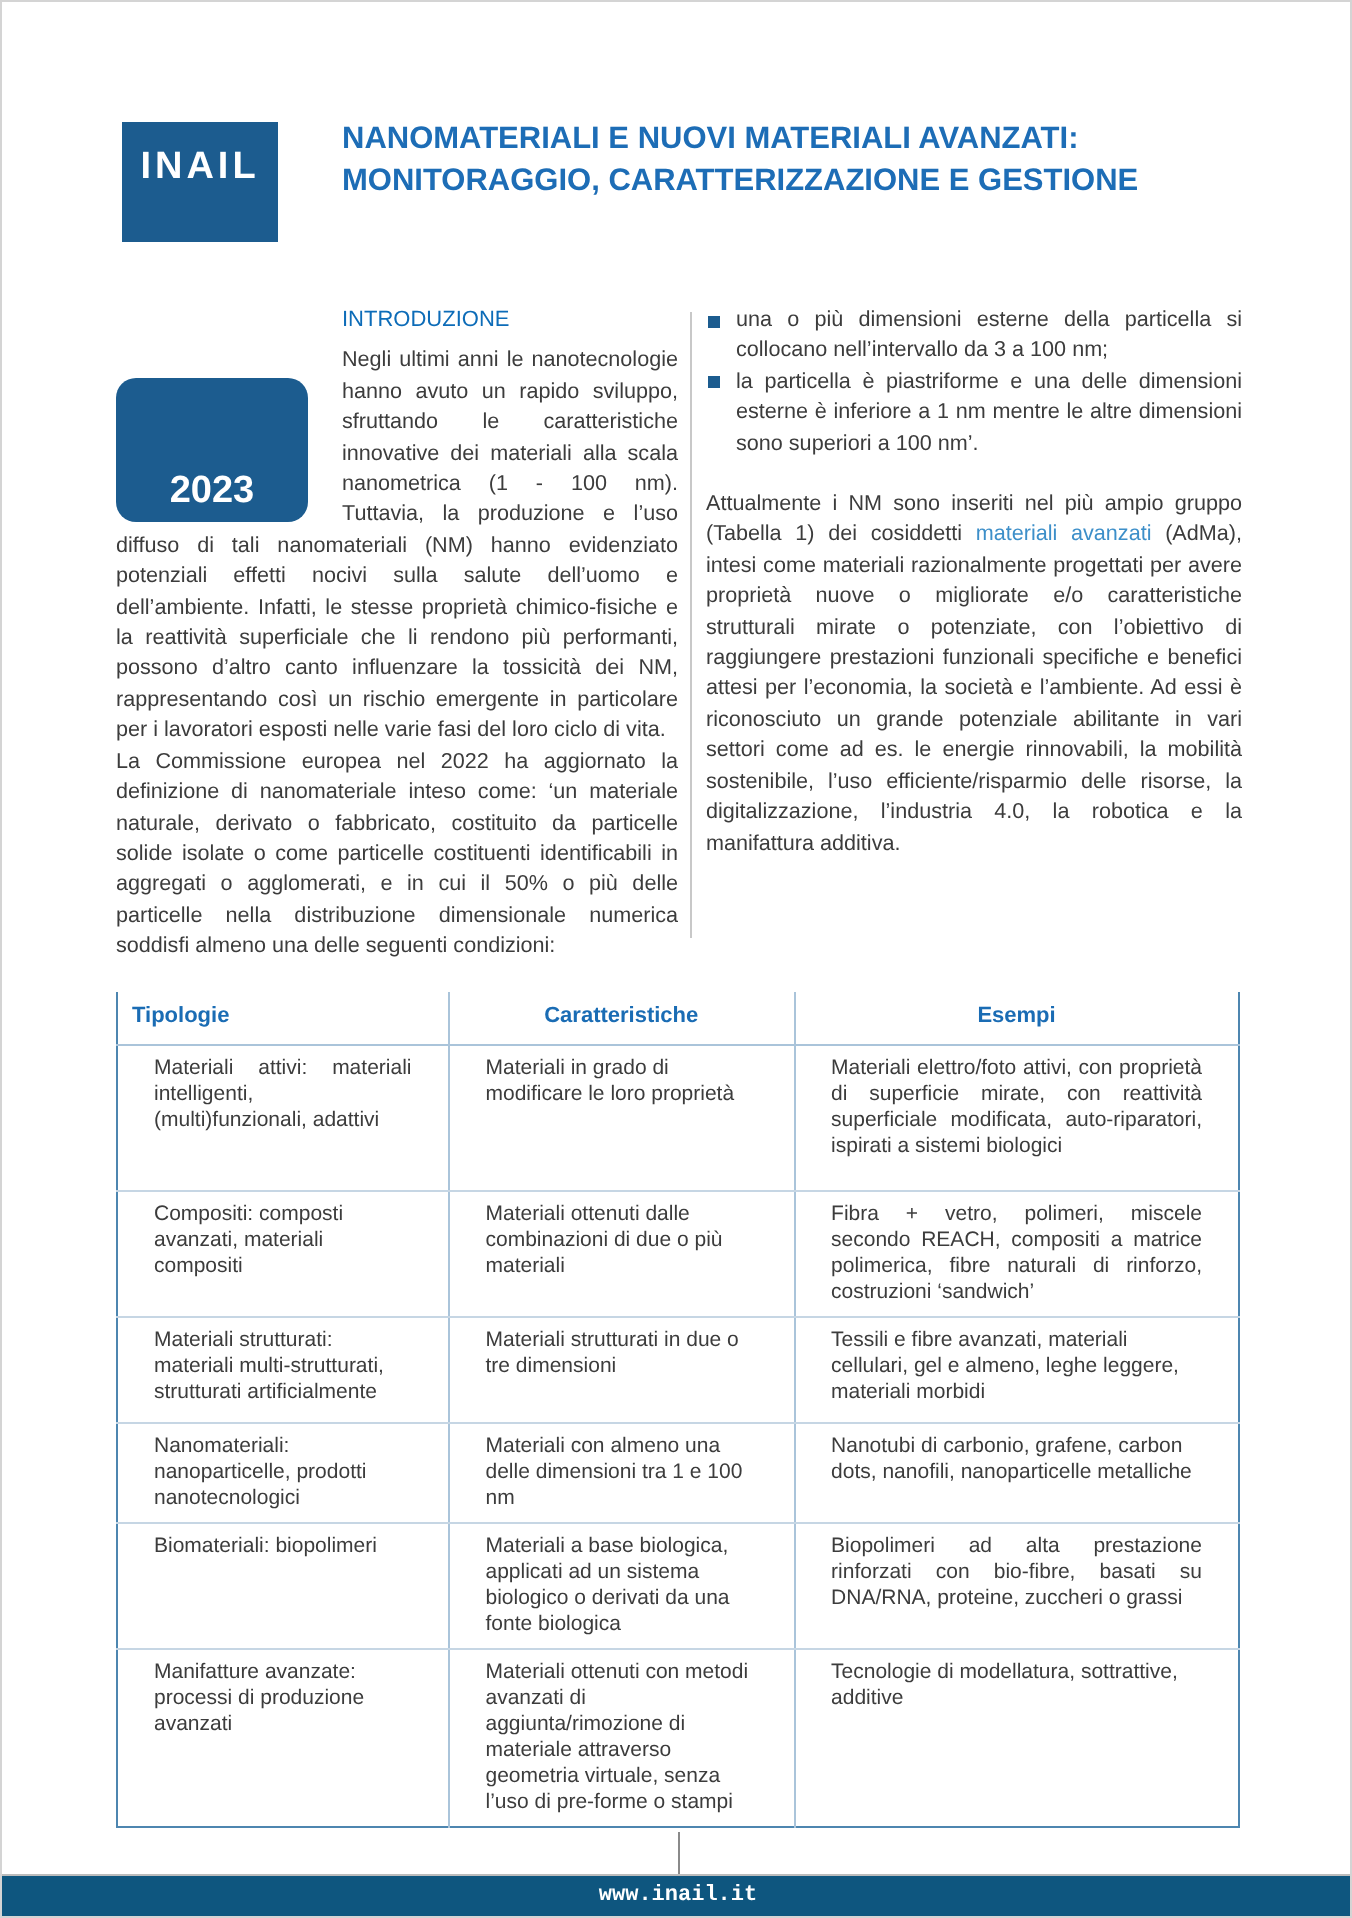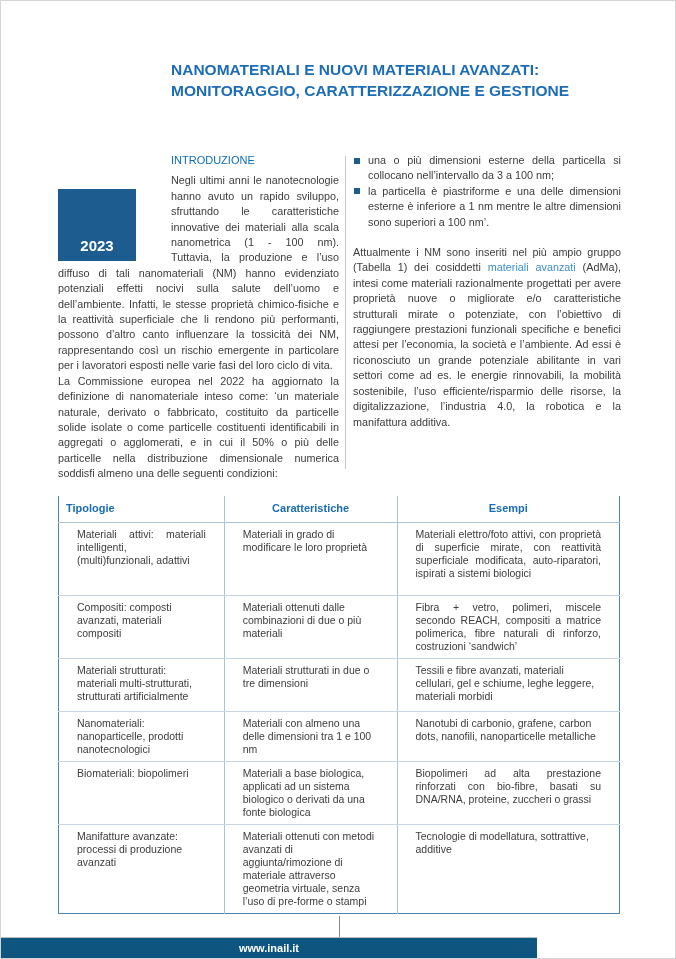--- a/index.html
+++ b/index.html
@@ -15,23 +15,23 @@
     background:#1c5c8f; color:#ffffff; display:flex; justify-content:center;
     padding-top:12px; font-weight:bold; font-size:19px; letter-spacing:2px;
   }
   .page-title {
     position:absolute; left:170px; top:58px; width:462px;
     color:#1d6db6; font-weight:bold; font-size:15.5px; line-height:21px;
   }
   
   .year-float { float:left; width:113px; height:108px; }
   .year-box {
-    margin-top:36px; width:78px; height:72px; background:#1c5c8f;
-    color:#ffffff; font-weight:bold; font-size:15px;
-    display:flex; align-items:flex-end; justify-content:center; padding-bottom:8px;
+    margin-top:36px; width:96px; height:72px; background:#1c5c8f;
+    color:#ffffff; font-weight:bold; font-size:19px;
+    display:flex; align-items:flex-end; justify-content:center; padding-bottom:8px;border-radius:10px;
   }
   
   .col-left {
     position:absolute; left:57px; top:152px; width:281px;
     font-size:10.8px; line-height:15.4px; text-align:justify;
   }
   .intro-heading {
     color:#0d6cb8; font-weight:normal; font-size:11px; margin-bottom:5px;
     text-align:left;
   }
@@ -85,31 +85,34 @@
   tr.r2 td { height:53px; }
   tr.r3 td { height:42px; }
   tr.r4 td { height:54px; }
   tr.r5 td { height:77px; }
   
   .crop-mark {
     position:absolute; left:338px; top:915px; width:1px; height:23px;
     background:#8a8a8a;
   }
   .footer-bar {
-    position:absolute; left:0; bottom:0; width:536px; height:21px;
+    position:absolute; left:0; bottom:0; width:676px; height:21px;
     background:#0e567f; border-top:1px solid #bcbcbc;
     color:#ffffff; font-weight:bold; font-size:11px;
-    display:flex; align-items:center; justify-content:center;
+    display:flex; align-items:center; justify-content:center;font-family:Liberation Mono, monospace;
   }
 </style>
 </head>
 <body>
 
 <div class="page">
 
+  <div class="logo-box">
+    <span>INAIL</span>
+  </div>
   <div class="page-title">
     <div>NANOMATERIALI E NUOVI MATERIALI AVANZATI:</div>
     <div>MONITORAGGIO, CARATTERIZZAZIONE E GESTIONE</div>
   </div>
 
   <div class="col-left">
     <div class="year-float">
       <div class="year-box">
         <span>2023</span>
       </div>
@@ -158,21 +161,21 @@
           <td class="just">Materiali elettro/foto attivi, con proprietà di superficie mirate, con reattività superficiale modificata, auto-riparatori, ispirati a sistemi biologici</td>
         </tr>
         <tr class="r1">
           <td>Compositi: composti avanzati, materiali compositi</td>
           <td>Materiali ottenuti dalle combinazioni di due o più materiali</td>
           <td class="just">Fibra + vetro, polimeri, miscele secondo REACH, compositi a matrice polimerica, fibre naturali di rinforzo, costruzioni ‘sandwich’</td>
         </tr>
         <tr class="r2">
           <td>Materiali strutturati: materiali multi-strutturati, strutturati artificialmente</td>
           <td>Materiali strutturati in due o tre dimensioni</td>
-          <td>Tessili e fibre avanzati, materiali cellulari, gel e schiume, leghe leggere, materiali morbidi</td>
+          <td>Tessili e fibre avanzati, materiali cellulari, gel e almeno, leghe leggere, materiali morbidi</td>
         </tr>
         <tr class="r3">
           <td>Nanomateriali: nanoparticelle, prodotti nanotecnologici</td>
           <td>Materiali con almeno una delle dimensioni tra 1 e 100 nm</td>
           <td>Nanotubi di carbonio, grafene, carbon dots, nanofili, nanoparticelle metalliche</td>
         </tr>
         <tr class="r4">
           <td>Biomateriali: biopolimeri</td>
           <td>Materiali a base biologica, applicati ad un sistema biologico o derivati da una fonte biologica</td>
           <td class="just">Biopolimeri ad alta prestazione rinforzati con bio-fibre, basati su DNA/RNA, proteine, zuccheri o grassi</td>

